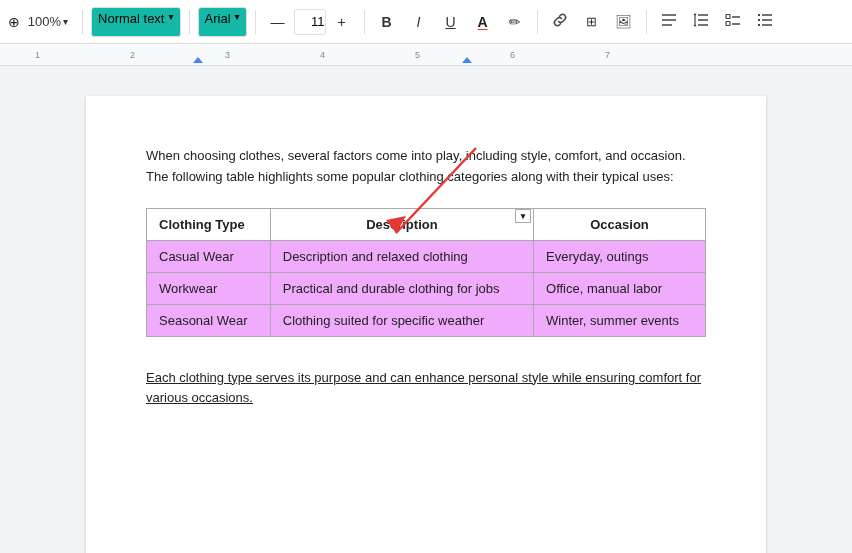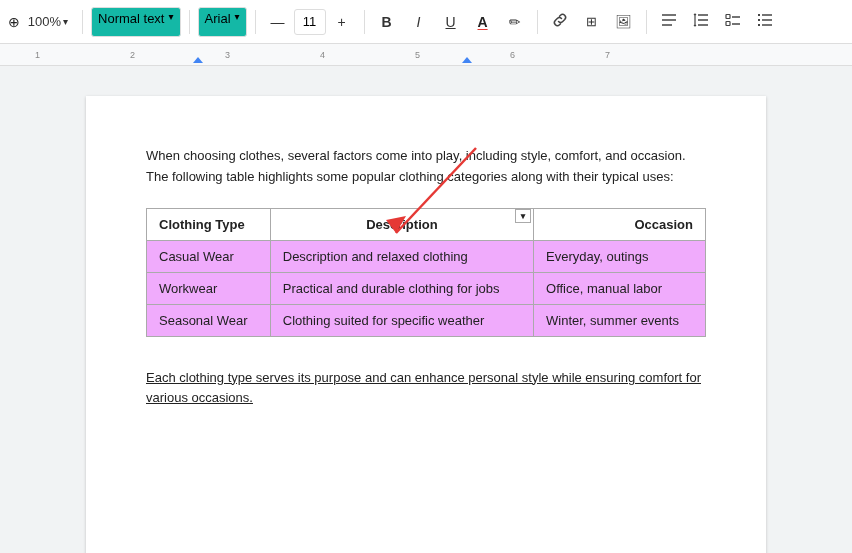--- a/index.html
+++ b/index.html
@@ -52,21 +52,21 @@
       cursor: pointer;
       gap: 4px;
     }
     .zoom-box {
       display: flex;
       align-items: center;
       gap: 2px;
     }
     .font-size-input {
       width: 32px;
-      text-align: center;
+      text-align: right;
       border: 1px solid #ddd;
       border-radius: 3px;
       height: 26px;
       font-size: 13px;
     }
     .tb-icon-btn {
       background: none;
       border: none;
       cursor: pointer;
       border-radius: 3px;
@@ -350,21 +350,21 @@
           <tr>
             <th>
               <span>Clothing Type</span>
             </th>
             <th style="text-align:center;">
               <div class="desc-header">
                 <span>Description</span>
                 <div class="desc-dropdown-icon">▾</div>
               </div>
             </th>
-            <th style="text-align:right;">
+            <th style="text-align:center;">
               <span>Occasion</span>
             </th>
           </tr>
         </thead>
         <tbody id="table-body">
         <tr>
               <td>Casual Wear</td>
               <td>Description and relaxed clothing</td>
               <td>Everyday, outings</td>
             </tr>

